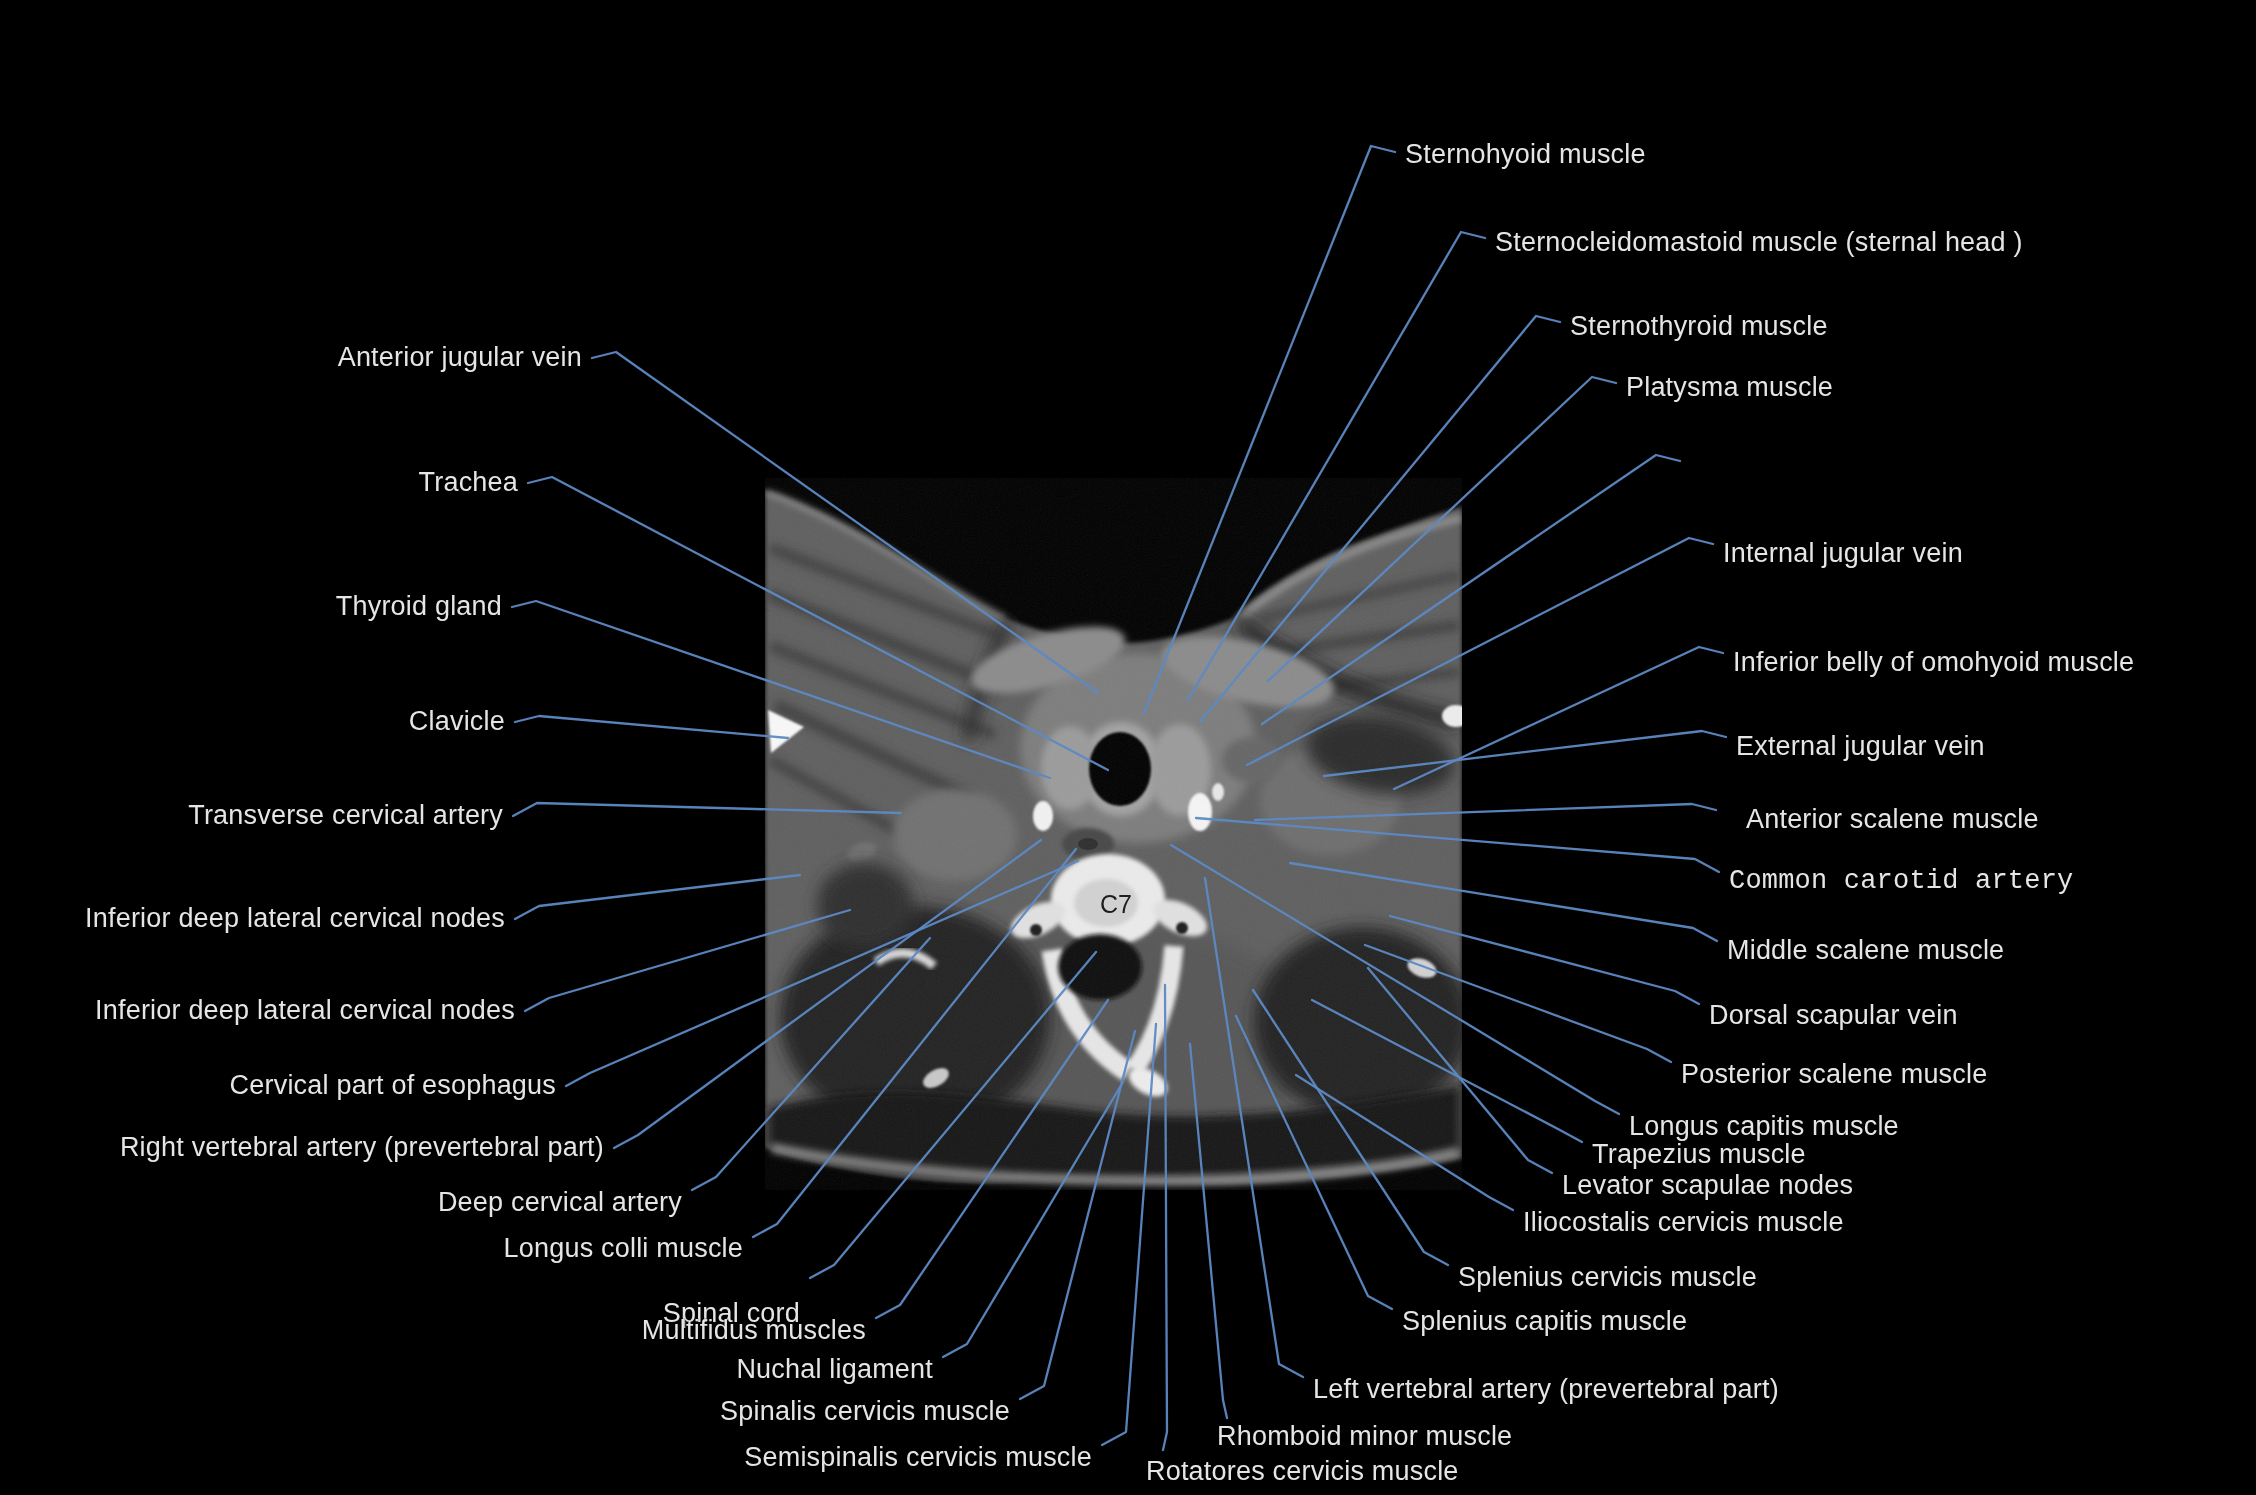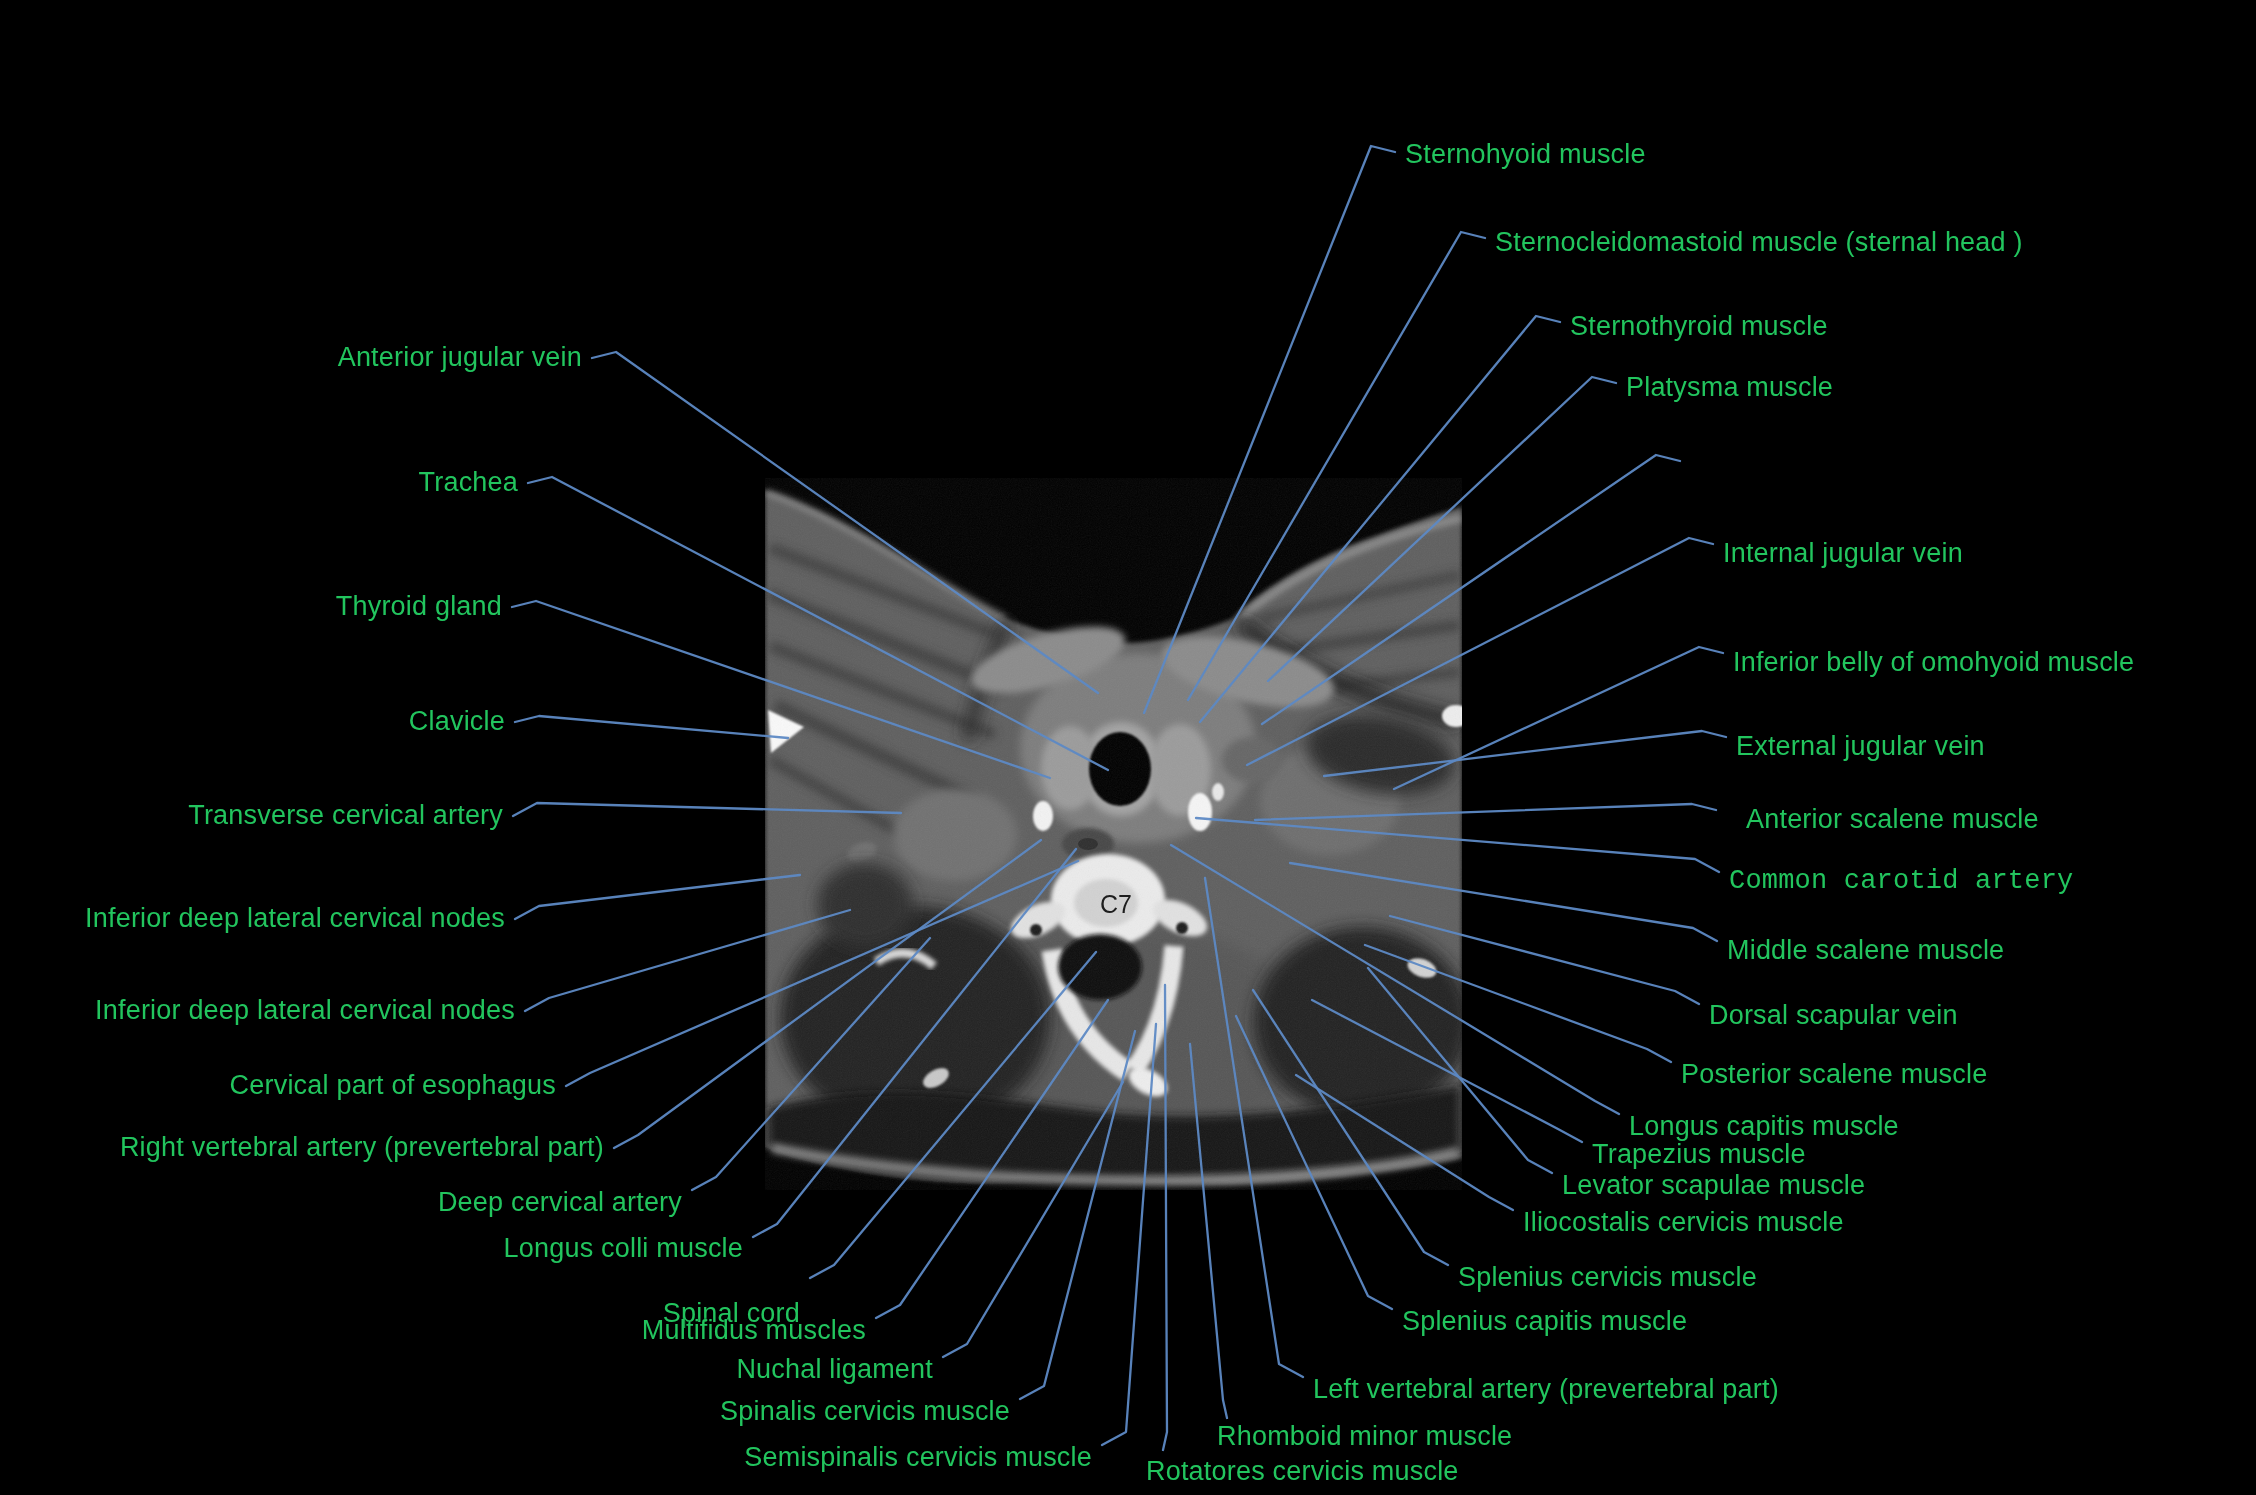--- a/index.html
+++ b/index.html
@@ -1,20 +1,20 @@
 <!DOCTYPE html>
 <html><head>
 <meta charset="utf-8">
 <style>
   html,body{margin:0;padding:0;background:#000;}
   #stage{position:relative;width:2256px;height:1495px;background:#000;overflow:hidden;
          font-family:"Liberation Sans",sans-serif;}
   #ct-svg{position:absolute;left:0;top:0;width:2256px;height:1495px;}
   #labels-layer{position:absolute;left:0;top:0;width:2256px;height:1495px;pointer-events:none;}
-  .anat-label{position:absolute;color:#22c55e;font-size:27px;line-height:1.1;white-space:nowrap;
+  .anat-label{position:absolute;color:#e5e5e5;font-size:27px;line-height:1.1;white-space:nowrap;
               transform:translateY(-52%);letter-spacing:.2px;text-shadow:0 0 2px rgba(0,0,0,.9);}
   #lines-layer polyline{fill:none;stroke:#5d89c4;stroke-width:2.3;stroke-linecap:round;stroke-linejoin:round;opacity:.95;}
   .ct-note{font-family:"Liberation Sans",sans-serif;}
 </style>
 </head>
 <body>
 
 <div id="stage">
 
   <svg id="ct-svg" viewBox="0 0 2256 1495" xmlns="http://www.w3.org/2000/svg">
@@ -175,21 +175,21 @@
       <div class="anat-label" style="right: 1390px; top: 1331px;">Multifidus muscles</div>
       <div class="anat-label" style="right: 1323px; top: 1370px;">Nuchal ligament</div>
       <div class="anat-label" style="right: 1246px; top: 1412px;">Spinalis cervicis muscle</div>
       <div class="anat-label" style="right: 1164px; top: 1458px;">Semispinalis cervicis muscle</div>
       <div class="anat-label" style="left: 1146px; top: 1472px;">Rotatores cervicis muscle</div>
       <div class="anat-label" style="left: 1217px; top: 1437px;">Rhomboid minor muscle</div>
       <div class="anat-label" style="left: 1313px; top: 1390px;">Left vertebral artery (prevertebral part)</div>
       <div class="anat-label" style="left: 1402px; top: 1322px;">Splenius capitis muscle</div>
       <div class="anat-label" style="left: 1458px; top: 1278px;">Splenius cervicis muscle</div>
       <div class="anat-label" style="left: 1523px; top: 1223px;">Iliocostalis cervicis muscle</div>
-      <div class="anat-label" style="left: 1562px; top: 1186px;">Levator scapulae muscle</div>
+      <div class="anat-label" style="left: 1562px; top: 1186px;">Levator scapulae nodes</div>
       <div class="anat-label" style="left: 1592px; top: 1155px;">Trapezius muscle</div>
       <div class="anat-label" style="left: 1629px; top: 1127px;">Longus capitis muscle</div>
       <div class="anat-label" style="left: 1681px; top: 1075px;">Posterior scalene muscle</div>
       <div class="anat-label" style="left: 1709px; top: 1016px;">Dorsal scapular vein</div>
       <div class="anat-label" style="left: 1727px; top: 951px;">Middle scalene muscle</div>
       <div class="anat-label" style="left: 1729px; top: 882px; font-family: Liberation Mono, monospace;">Common carotid artery</div>
       <div class="anat-label" style="left: 1726px; top: 820px; margin-left: 20px;">Anterior scalene muscle</div>
       <div class="anat-label" style="left: 1736px; top: 747px;">External jugular vein</div>
       <div class="anat-label" style="left: 1733px; top: 663px;">Inferior belly of omohyoid muscle</div>
       <div class="anat-label" style="left: 1723px; top: 554px;">Internal jugular vein</div>

